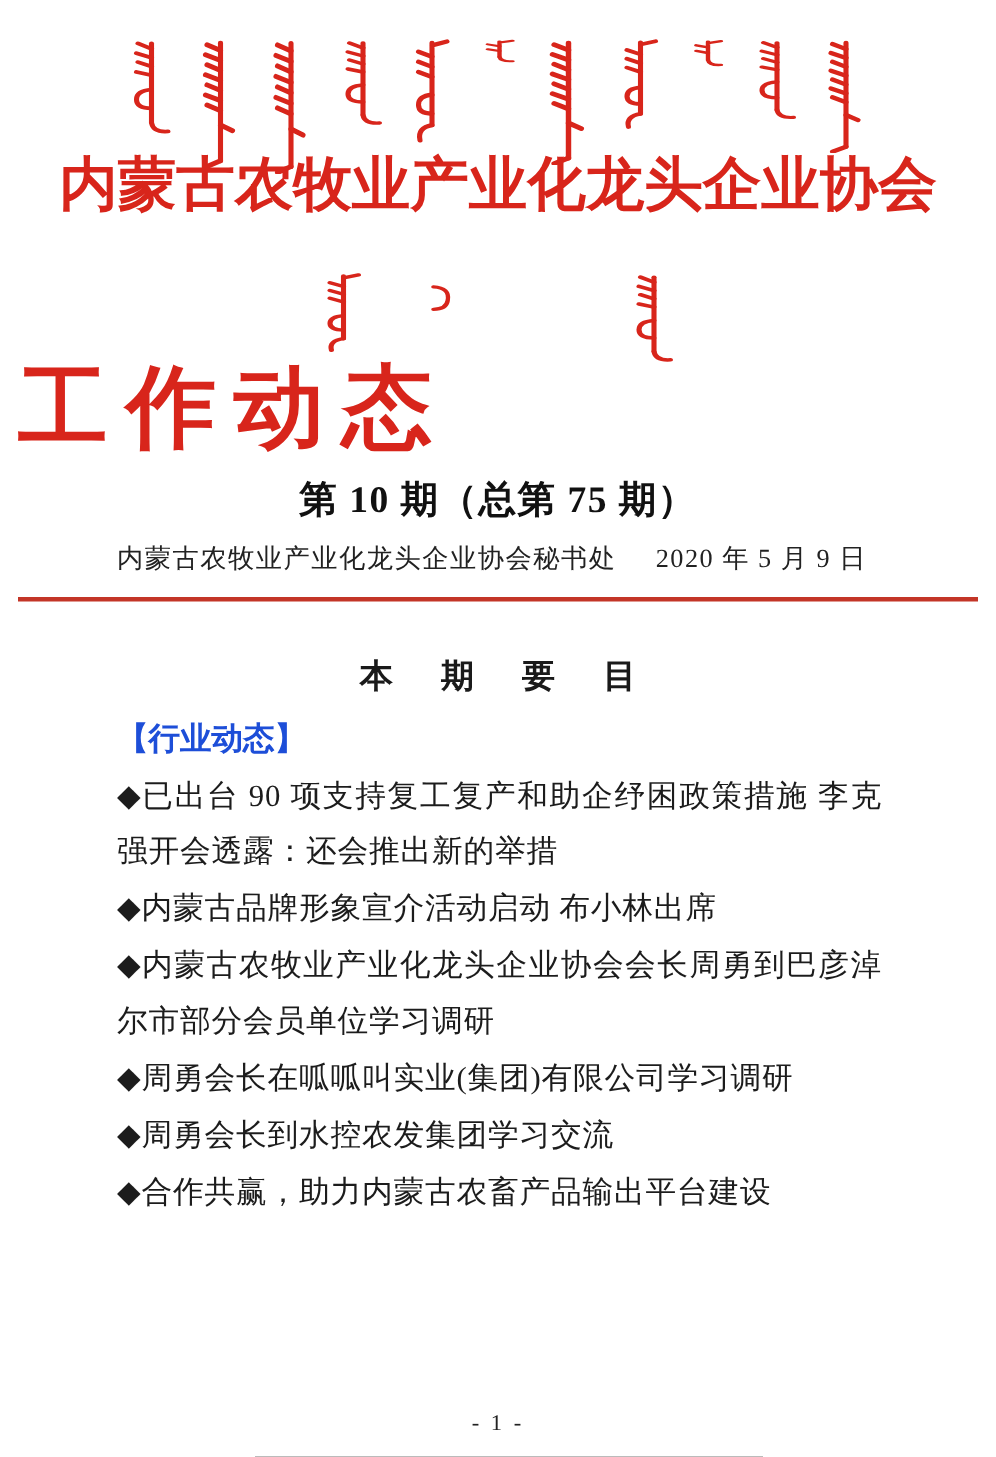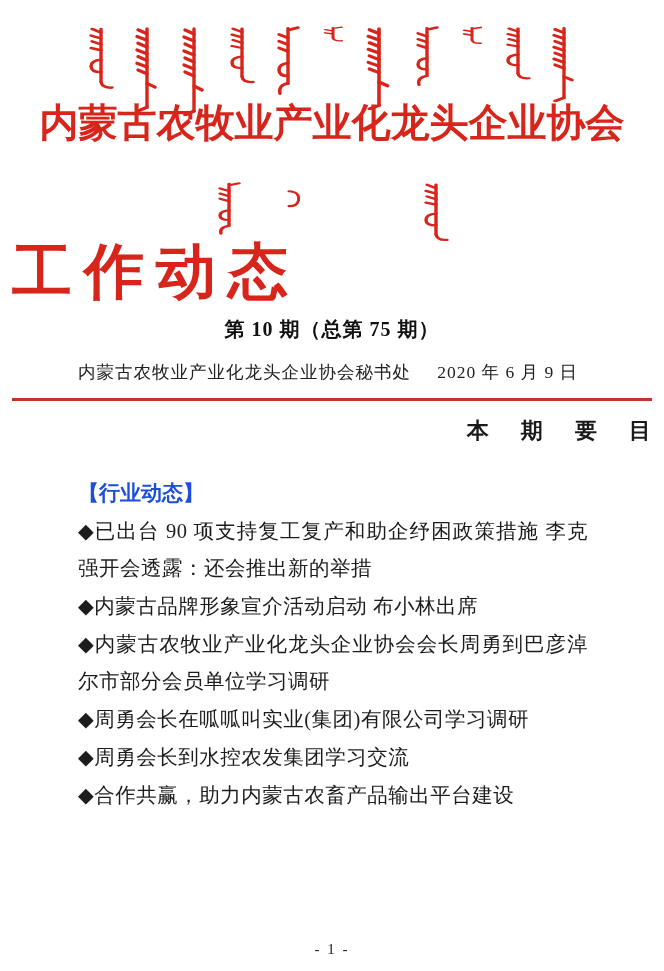--- a/index.html
+++ b/index.html
@@ -38,39 +38,39 @@
     position:absolute;top:232px;left:0;right:0;
     text-align:left;
     font-size:60px;font-weight:bold;
     color:#d8251b;
     letter-spacing:12px;padding-left:12px;
     white-space:nowrap;
   }
   .issue-no{
     position:absolute;top:316px;left:0;right:0;
     text-align:center;
-    font-size:20px;font-weight:bold;
+    font-size:25px;font-weight:bold;
     color:#111;
     letter-spacing:1px;
   }
   .pub-line{
     position:absolute;top:360px;left:78px;right:86px;
     display:flex;justify-content:space-between;align-items:flex-start;
     font-size:17.5px;color:#222;
     letter-spacing:1px;
   }
   .divider{
     position:absolute;top:398px;left:12px;right:12px;
     border-top:3px solid #c33527;
     height:0;
   }
   
   .toc-heading{
-    position:absolute;top:416px;left:0;right:0;
-    text-align:right;
+    position:absolute;top:436px;left:0;right:0;
+    text-align:center;
     font-size:22px;font-weight:bold;color:#1a1a1a;
     letter-spacing:13px;padding-left:13px;
     font-family:"Liberation Sans","DejaVu Sans",sans-serif;
   }
   .toc-body{
     position:absolute;top:472px;left:78px;right:62px;
     font-size:20.5px;color:#1c1c1c;
     line-height:37px;
   }
   .sec-header{
@@ -177,21 +177,21 @@
         <use href="#mgA"></use>
       </svg>
   </div>
 
   <div class="bulletin-title">工作动态</div>
 
   <div class="issue-no">第 10 期（总第 75 期）</div>
 
   <div class="pub-line">
     <span>内蒙古农牧业产业化龙头企业协会秘书处</span>
-    <span>2020 年 6 月 9 日</span>
+    <span>2020 年 5 月 9 日</span>
   </div>
 
   <div class="divider"></div>
 
   <div class="toc-heading">本 期 要 目</div>
 
   <div class="toc-body">
     <div class="sec-header">【行业动态】</div>
     <p class="toc-item">◆已出台 90 项支持复工复产和助企纾困政策措施 李克强开会透露：还会推出新的举措</p>
     <p class="toc-item">◆内蒙古品牌形象宣介活动启动 布小林出席</p>

